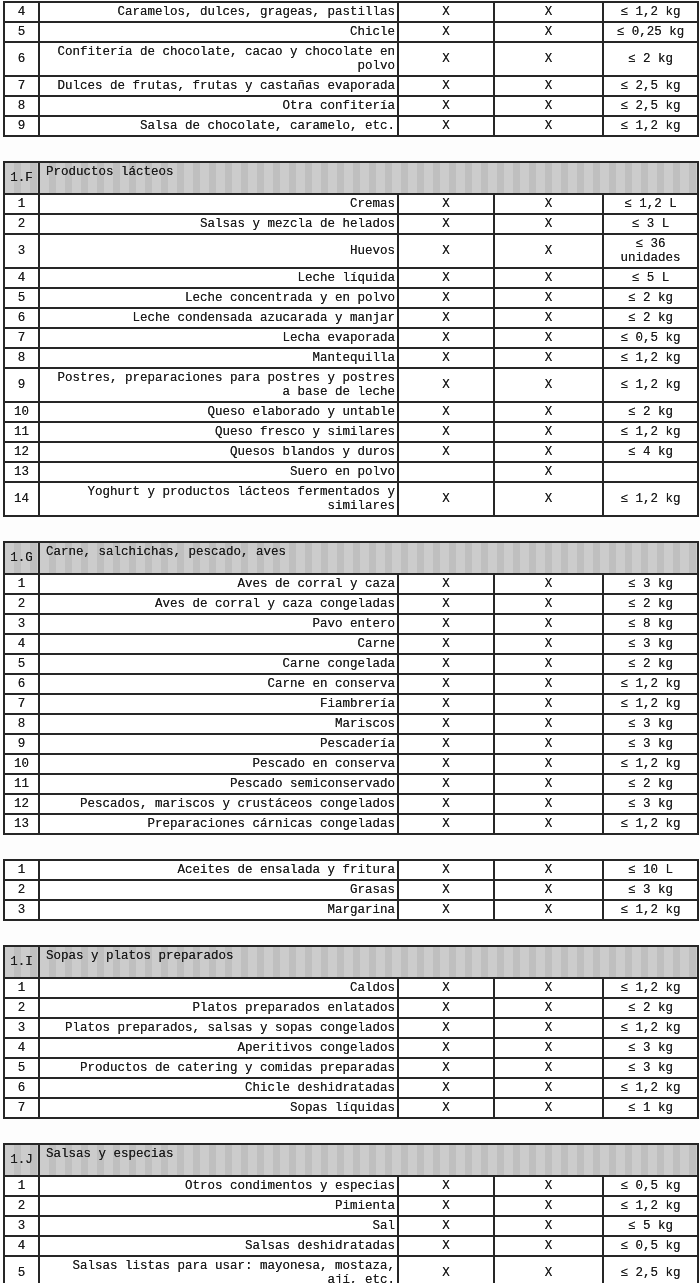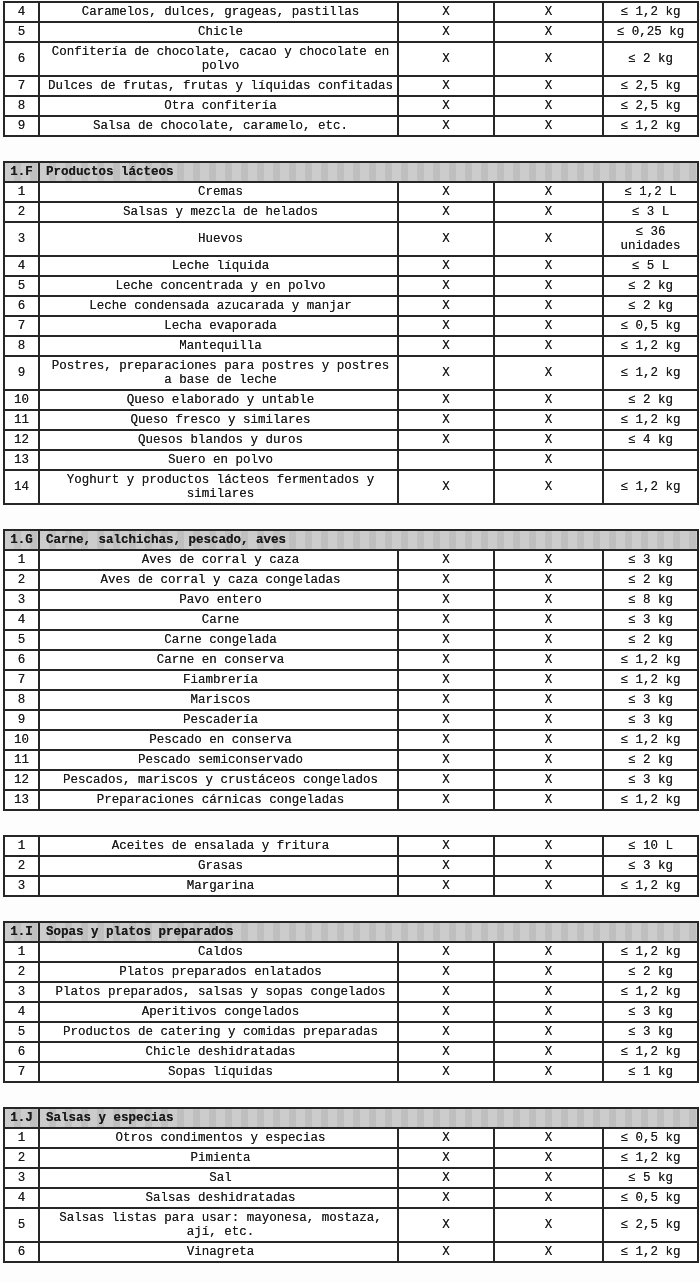--- a/index.html
+++ b/index.html
@@ -33,31 +33,31 @@
   td {
     border: 2px solid var(--border, #262626);
     font-size: 12.5px;
     line-height: 14px;
     padding: 2px;
     vertical-align: middle;
     word-wrap: break-word;
     text-shadow: 0 0 0.5px rgba(20,20,20,0.75);
   }
   td.num { text-align: center; padding: 2px 1px; }
-  td.desc { text-align: center; padding: 2px 2px 2px 6px; }
+  td.desc { text-align: right; padding: 2px 2px 2px 6px; }
   td.mark, td.lim { text-align: center; }
   tr.hdr td {
     background:
       repeating-linear-gradient(90deg,
         rgba(255,255,255,0.07) 0 9px,
         rgba(0,0,0,0.045) 9px 16px),
       var(--header-bg, #c8c8c8);
-    font-weight: bold;
-  }
-  tr.hdr td.title { text-align: left; padding: 2px 2px 2px 6px; }
+    font-weight: normal;
+  }
+  tr.hdr td.title { text-align: left; padding: 2px 2px 14px 6px; }
 </style>
 </head>
 <body>
 
 <main class="page">
   <div id="sections-container">
       <table class="sec">
         <colgroup>
           <col class="c-num">
           <col class="c-desc">
@@ -82,21 +82,21 @@
           </tr>
           <tr>
             <td class="num">6</td>
             <td class="desc">Confitería de chocolate, cacao y chocolate en polvo</td>
             <td class="mark">X</td>
             <td class="mark">X</td>
             <td class="lim">≤ 2 kg</td>
           </tr>
           <tr>
             <td class="num">7</td>
-            <td class="desc">Dulces de frutas, frutas y líquidas confitadas</td>
+            <td class="desc">Dulces de frutas, frutas y castañas evaporada</td>
             <td class="mark">X</td>
             <td class="mark">X</td>
             <td class="lim">≤ 2,5 kg</td>
           </tr>
           <tr>
             <td class="num">8</td>
             <td class="desc">Otra confitería</td>
             <td class="mark">X</td>
             <td class="mark">X</td>
             <td class="lim">≤ 2,5 kg</td>

